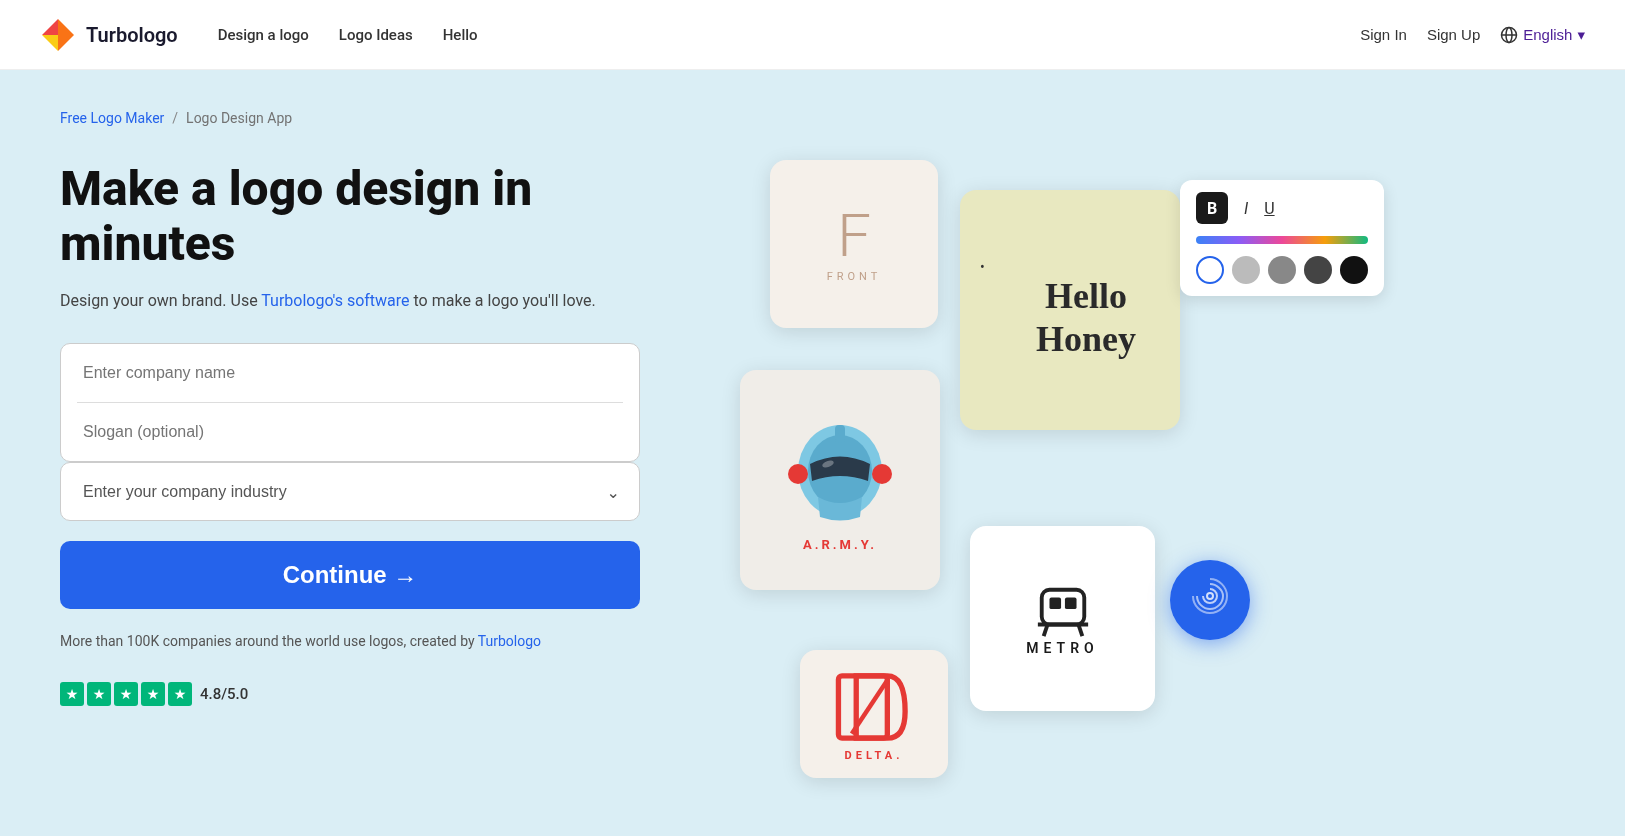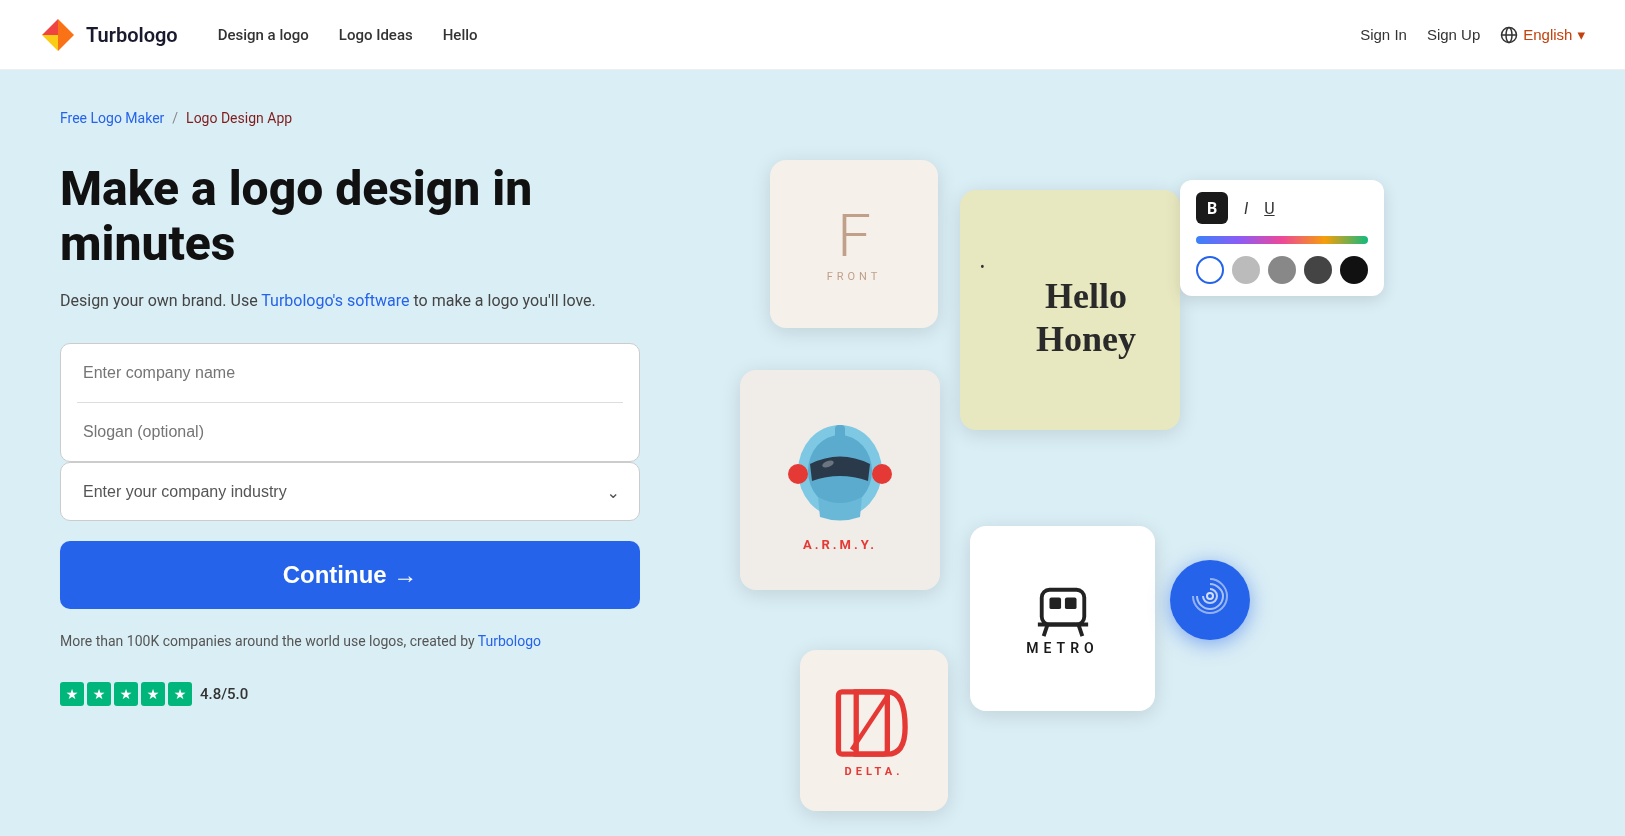--- a/index.html
+++ b/index.html
@@ -65,21 +65,21 @@
       font-size: 15px;
       font-weight: 500;
       color: #333;
       cursor: pointer;
     }
     .lang-selector {
       display: flex;
       align-items: center;
       gap: 5px;
       font-size: 15px;
-      color: #c2410c;
+      color: #4c1d95;
       cursor: pointer;
       border: none;
       background: none;
     }
     .globe-icon {
       width: 18px;
       height: 18px;
     }
 
     
@@ -104,21 +104,21 @@
       font-size: 14px;
     }
     .breadcrumb a {
       color: #2563eb;
       text-decoration: none;
     }
     .breadcrumb-sep {
       color: #888;
     }
     .breadcrumb-current {
-      color: #7f1d1d;
+      color: #737373;
     }
     h1 {
       font-size: 48px;
       font-weight: 800;
       color: #111;
       line-height: 1.15;
       margin-bottom: 18px;
       margin-top: 35px;
     }
     .subtitle {
@@ -300,21 +300,21 @@
       font-size: 13px;
       font-weight: 700;
       color: #e53935;
       letter-spacing: 3px;
     }
 
     
     .card-delta {
       background: #f5f0ea;
       width: 148px;
-      height: 161px;
+      height: 128px;
       top: 580px;
       left: 80px;
     }
 
     
     .card-hello {
       background: #e8e8c0;
       width: 220px;
       height: 240px;
       top: 120px;

